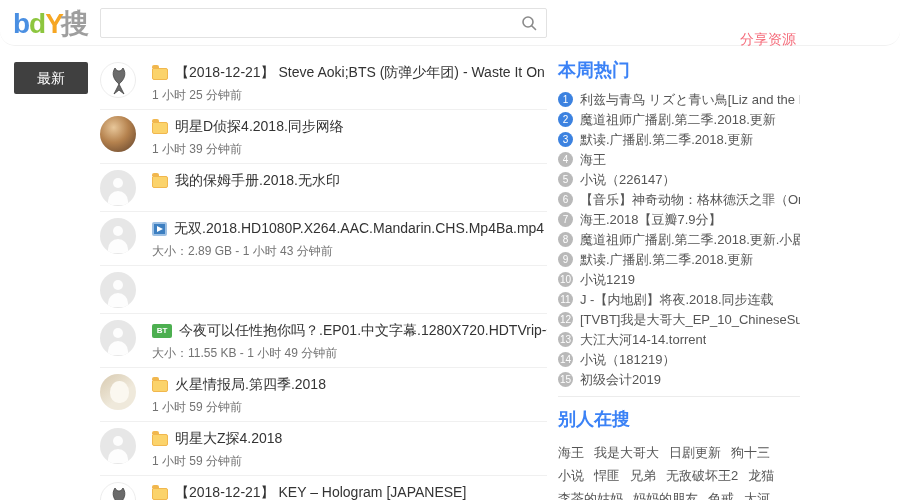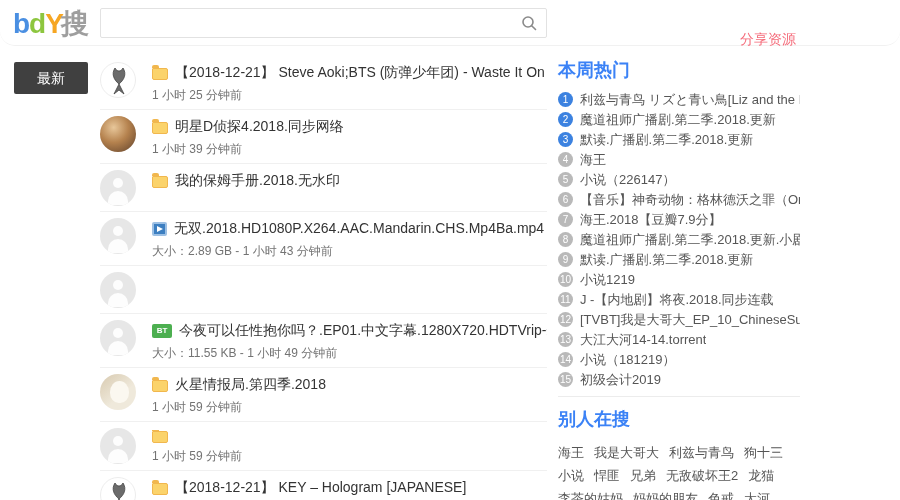--- a/index.html
+++ b/index.html
@@ -163,20 +163,21 @@
         </div>
       <div class="rmeta">1 小时 59 分钟前</div>
     </div>
   </div>
 
   <div class="row">
     <div class="avatar av-default"></div>
     <div class="rcontent">
       <div class="rtitle">
           <span class="ficon folder"></span>
+          <a class="rtext">明星大Z探4.2018</a>
         </div>
       <div class="rmeta">1 小时 59 分钟前</div>
     </div>
   </div>
 
   <div class="row">
     <div class="avatar av-ribbon">
         <svg width="22" height="28" viewBox="0 0 22 28">
           <path d="M7 1 C3 7 6 13 11 17 L6 27 L11 23 L16 27 L11 17 C16 13 19 7 15 1 C13 5 9 5 7 1 Z" fill="#6b6b6b" stroke="#444" stroke-width="0.8"></path>
         </svg>
@@ -254,15 +255,15 @@
     <div class="hot-item">
         <span class="rank">15</span>
         <a class="hot-label">初级会计2019</a>
       </div>
   </div>
 
   <hr class="sb-divider">
 
   <div class="sb-title">别人在搜</div>
   <div class="tags">
-    <a class="tag">海王</a><a class="tag">我是大哥大</a><a class="tag">利兹与青鸟</a><a class="tag">狗十三</a><a class="tag">小说</a><a class="tag">悍匪</a><a class="tag">兄弟</a><a class="tag">无敌破坏王2</a><a class="tag">龙猫</a><a class="tag">李茶的姑妈</a><a class="tag">妈妈的朋友</a><a class="tag">色戒</a><a class="tag">大河</a><a class="tag">神奇动物在哪里</a><a class="tag">憨豆特工</a><a class="tag">影</a>
+    <a class="tag">海王</a><a class="tag">我是大哥大</a><a class="tag">日剧更新</a><a class="tag">狗十三</a><a class="tag">小说</a><a class="tag">悍匪</a><a class="tag">兄弟</a><a class="tag">无敌破坏王2</a><a class="tag">龙猫</a><a class="tag">李茶的姑妈</a><a class="tag">妈妈的朋友</a><a class="tag">色戒</a><a class="tag">大河</a><a class="tag">神奇动物在哪里</a><a class="tag">憨豆特工</a><a class="tag">影</a>
   </div>
 </div>
 
 </body></html>

